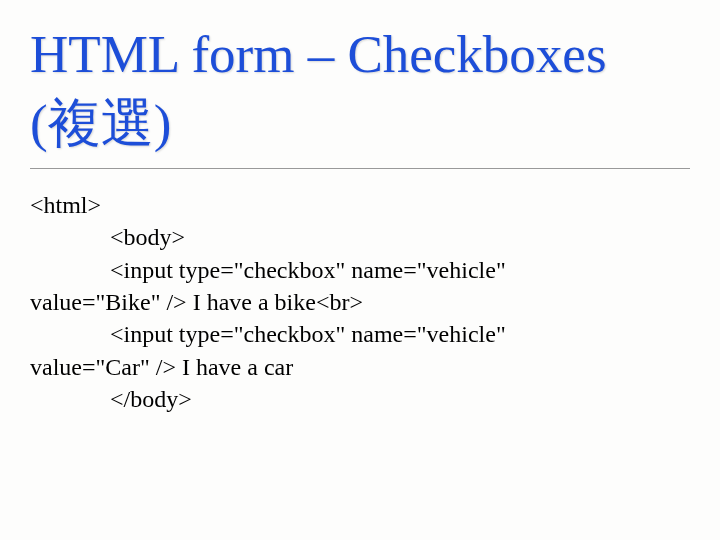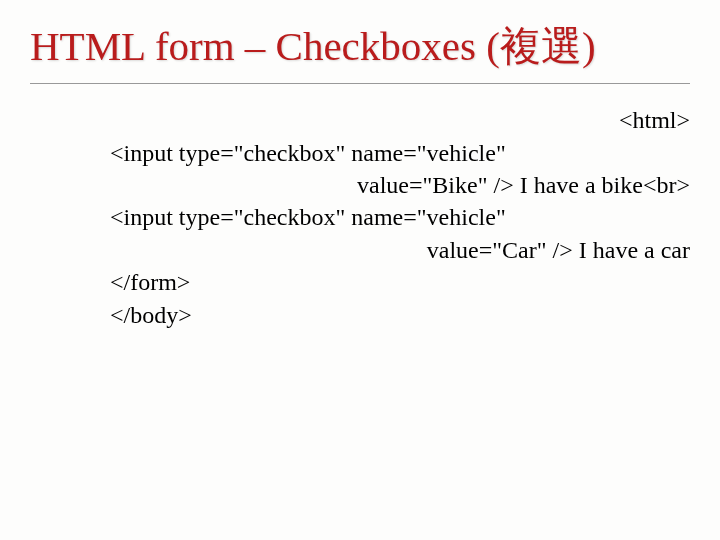--- a/index.html
+++ b/index.html
@@ -5,56 +5,56 @@
     * { margin: 0; padding: 0; box-sizing: border-box; }
     body {
       width: 720px;
       height: 540px;
       background: #fdfdfc;
       font-family: Georgia, "Times New Roman", serif;
       padding: 20px 30px;
       position: relative;
     }
     .title {
-      font-size: 41px;
+      font-size: 53px;
       font-weight: 400;
-      color: #b91c1c;
+      color: #1d4ed8;
       line-height: 1.3;
       margin-bottom: 10px;
       text-shadow: 1px 1px 2px rgba(0,0,0,0.15);
     }
     .title-underline {
       width: 660px;
       height: 1px;
       background: #999;
       margin-bottom: 20px;
     }
     .code-block {
       font-size: 24px;
       color: #000;
       line-height: 1.35;
       font-family: Georgia, "Times New Roman", serif;
     }
     .code-line {
       white-space: pre-wrap;
     }
     .indent-1 { padding-left: 80px; }
-    .indent-0 { padding-left: 0; text-align: right; }
+    .indent-0 { padding-left: 0; }
   </style>
 </head>
 <body>
 
 <div class="title">HTML form – Checkboxes (複選)</div>
 <div class="title-underline"></div>
 
 <div class="code-block">
   <div class="code-line indent-0">&lt;html&gt;</div>
+  <div class="code-line indent-1">&lt;body&gt;</div>
   <div>
     <span class="code-line indent-1" style="display:block">&lt;input type="checkbox" name="vehicle" </span>
     <span class="code-line indent-0" style="display:block">value="Bike" /&gt; I have a bike&lt;br&gt;</span>
   </div>
   <div>
     <span class="code-line indent-1" style="display:block">&lt;input type="checkbox" name="vehicle" </span>
     <span class="code-line indent-0" style="display:block">value="Car" /&gt; I have a car</span>
   </div>
-  <div class="code-line indent-1">&lt;/form&gt;</div>
   <div class="code-line indent-1">&lt;/body&gt;</div>
 </div>
 
 </body></html>

